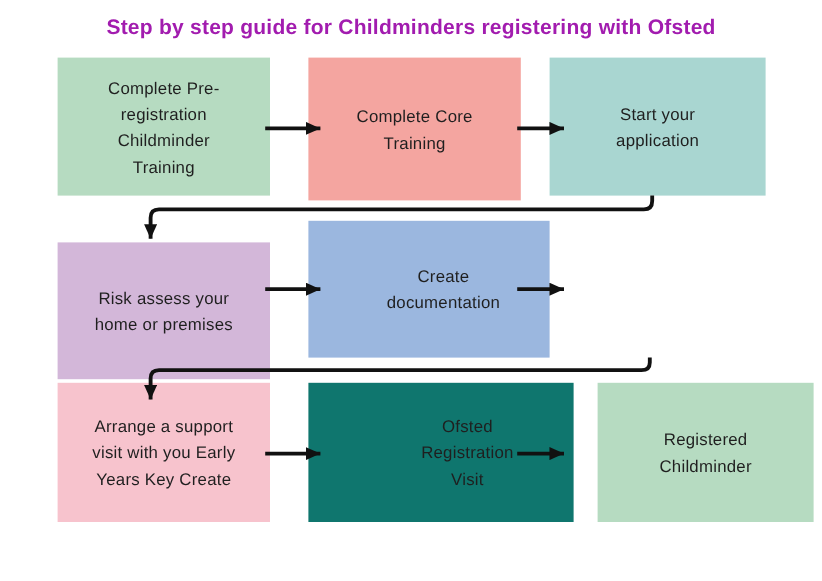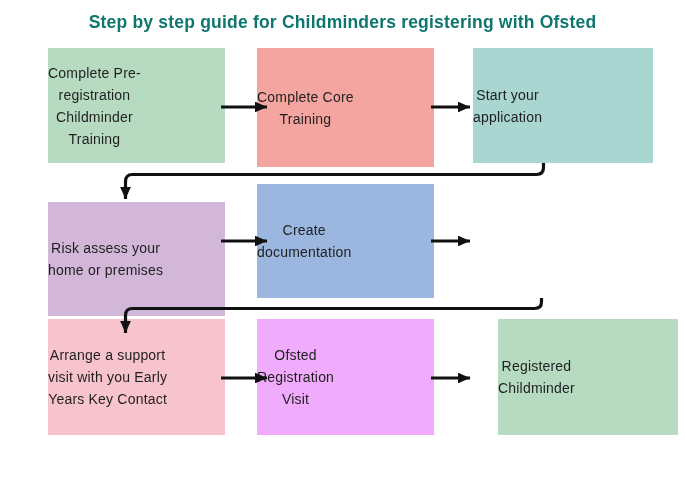--- a/index.html
+++ b/index.html
@@ -12,40 +12,41 @@
     font-family: "Liberation Sans", sans-serif;
   }
   .title {
     position: absolute;
     left: 0; right: 0; top: 12px;
     margin: 0;
     text-align: center;
     font-size: 17.5px;
     font-weight: 700;
     letter-spacing: 0.2px;
-    color: #0f766e;
+    color: #a21caf;
   }
   .box {
     position: absolute;
     display: flex;
     align-items: center;
+    justify-content: center;
     text-align: center;
   }
   .box-label {
     white-space: pre-line;
     font-size: 14px;
     line-height: 22px;
     letter-spacing: 0.2px;
     color: #1f1f1f;
   }
   .b0 { left: 48px;  top: 48px;  width: 177px; height: 115px; }
   .b1 { left: 257px; top: 48px;  width: 177px; height: 119px; }
-  .b2 { left: 458px; top: 48px;  width: 180px; height: 115px; margin-left: 15px; }
+  .b2 { left: 458px; top: 48px;  width: 180px; height: 115px; }
   .b3 { left: 48px;  top: 184px; width: 177px; height: 114px; margin-top: 18px; }
-  .b4 { left: 257px; top: 184px; width: 177px; height: 114px; }
+  .b4 { left: 257px; top: 184px; width: 177px; height: 114px; padding-left: 24px; }
   .b5 { left: 458px; top: 184px; width: 180px; height: 114px; }
   .b6 { left: 48px;  top: 319px; width: 177px; height: 116px; }
   .b7 { left: 257px; top: 319px; width: 177px; height: 116px; }
   .b8 { left: 458px; top: 319px; width: 180px; height: 116px; }
   .flow-arrows {
     position: absolute;
     left: 0; top: 0;
     pointer-events: none;
     color: #111111;
   }
@@ -84,23 +85,23 @@
     <span class="box-label">Risk assess your
 home or premises</span>
   </div>
   <div class="box b4" style="background-color: rgb(155, 183, 223);">
     <span class="box-label">Create
 documentation</span>
   </div>
   <div class="box b6" style="background-color: rgb(247, 195, 205);">
     <span class="box-label">Arrange a support
 visit with you Early
-Years Key Contact</span>
+Years Key Create</span>
   </div>
-  <div class="box b7" style="background-color: #f0abfc;">
+  <div class="box b7" style="background-color: #0f766e; padding-left: 44px;">
     <span class="box-label">Ofsted
 Registration
 Visit</span>
   </div>
   <div class="box b8" style="background-color: rgb(182, 219, 193); margin-left: 40px;">
     <span class="box-label">Registered
 Childminder</span>
   </div>
 
   <svg class="flow-arrows" width="685" height="484" viewBox="0 0 685 484" style="color: rgb(17, 17, 17);">

